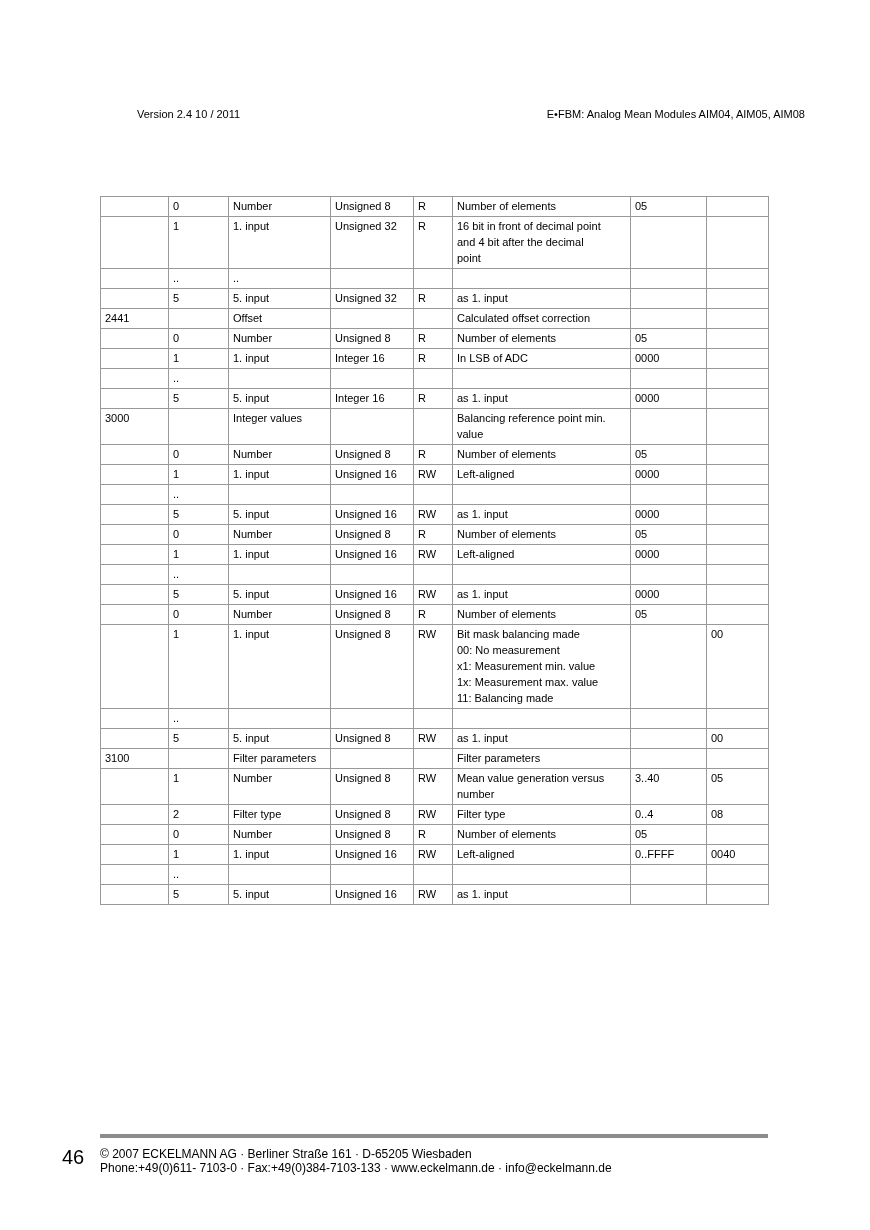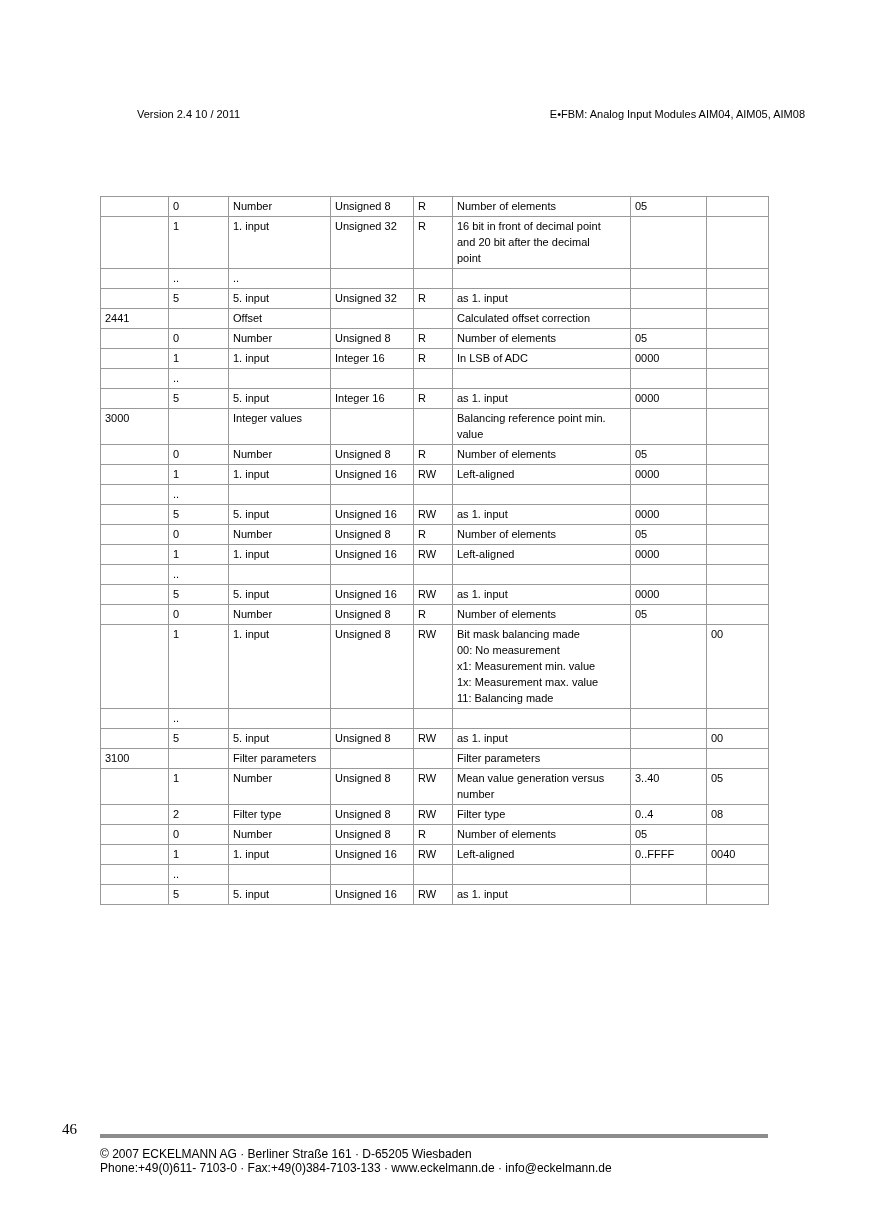--- a/index.html
+++ b/index.html
@@ -46,40 +46,39 @@
   .footer-rule {
     position: absolute;
     top: 1134px;
     left: 100px;
     width: 668px;
     height: 4px;
     background: #8c8c8c;
   }
   .page-number {
     position: absolute;
-    top: 1120px;
+    top: 1148px;
     left: 62px;
-    font-size: 15px;
+    font-size: 20px;
     line-height: 18px;
-    font-family: Liberation Serif, serif;
   }
   .footer-text {
     position: absolute;
     top: 1147px;
     left: 100px;
     font-size: 12px;
     line-height: 14px;
   }
 </style>
 </head>
 <body>
 
 <div class="page-header">
   <span>Version 2.4  10 / 2011</span>
-  <span>E•FBM: Analog Input Modules AIM04, AIM05, AIM08</span>
+  <span>E•FBM: Analog Mean Modules AIM04, AIM05, AIM08</span>
 </div>
 
 <table class="doc-table">
   <colgroup>
     <col style="width:68px">
     <col style="width:60px">
     <col style="width:102px">
     <col style="width:83px">
     <col style="width:39px">
     <col style="width:178px">
@@ -97,21 +96,21 @@
         <td>05</td>
         <td></td>
       </tr>
       <tr>
         <td></td>
         <td>1</td>
         <td>1. input</td>
         <td>Unsigned 32</td>
         <td>R</td>
         <td>16 bit in front of decimal point
-and 20 bit after the decimal
+and 4 bit after the decimal
 point</td>
         <td></td>
         <td></td>
       </tr>
       <tr>
         <td></td>
         <td>..</td>
         <td>..</td>
         <td></td>
         <td></td>

